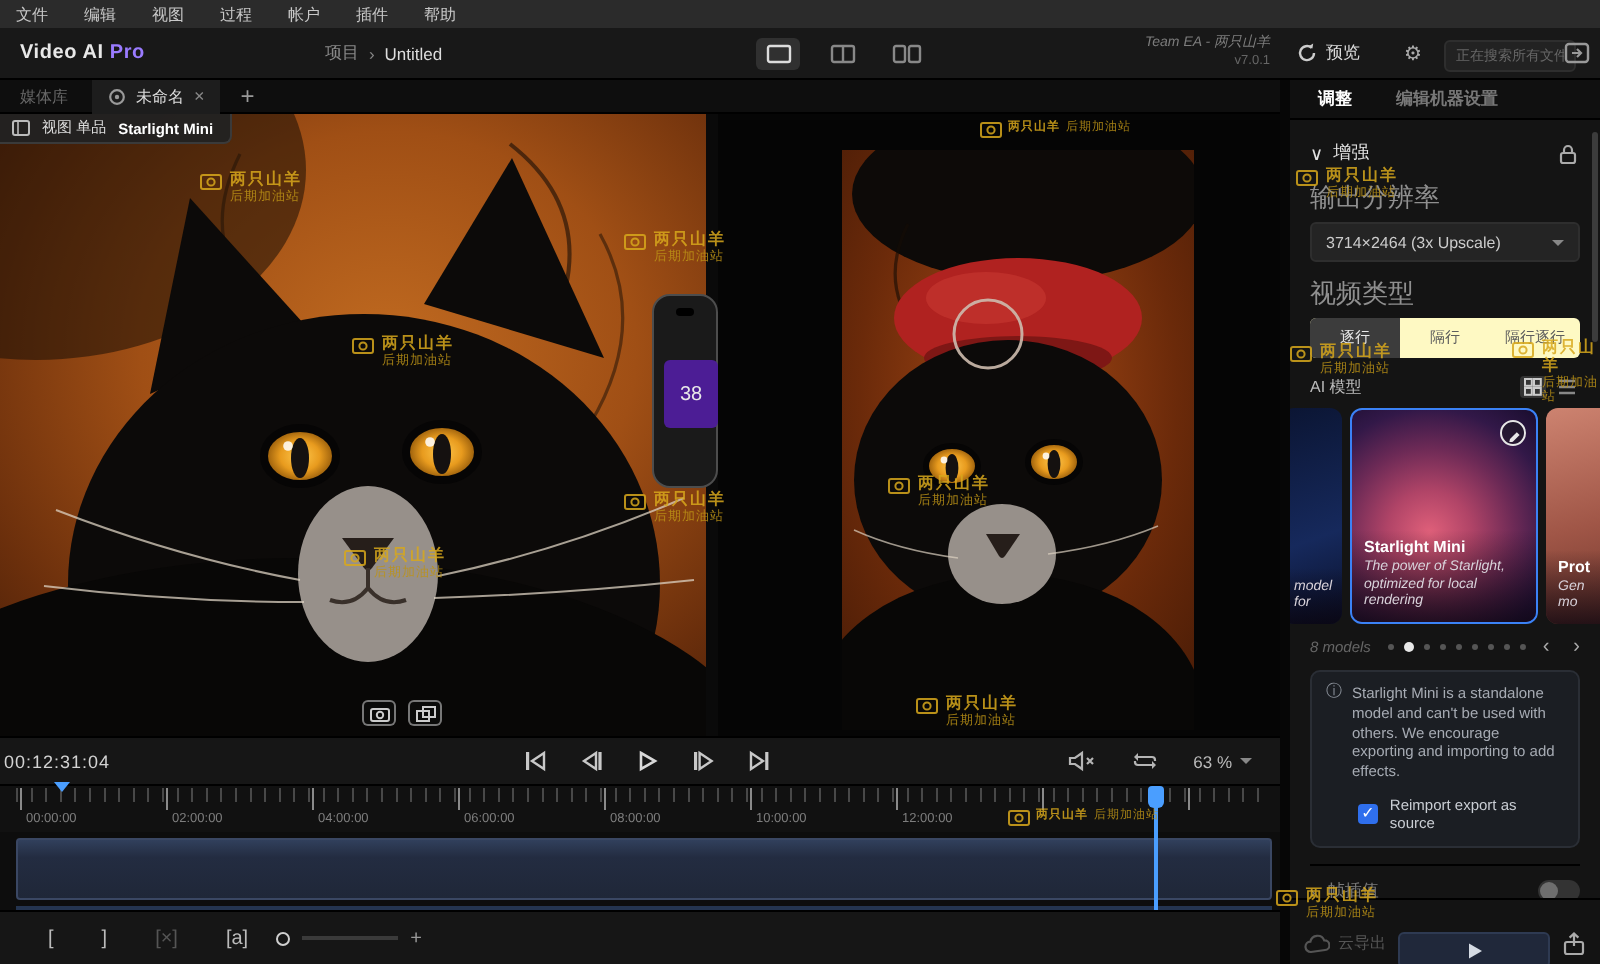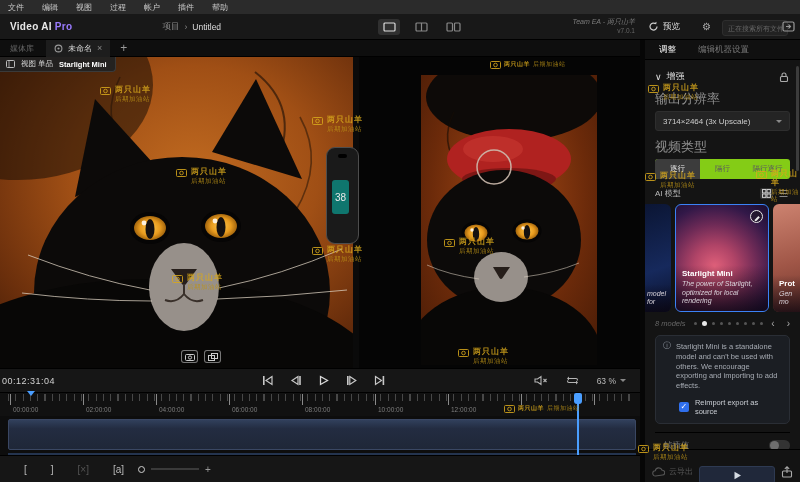--- a/index.html
+++ b/index.html
@@ -42,21 +42,21 @@
   .newtab { margin-left:10px; color:#999; font-size:12px; line-height:10px; }
 
   
   .viewer { height:311px; display:flex; position:relative; background:#000; }
   .viewer-divider { width:6px; background:#0a0a0a; }
   .right-panel { flex:1; background:#050505; position:relative; }
   .viewer-badge { position:absolute; top:0; left:0; background:rgba(34,34,34,.95); border:1px solid #3a3a3a; border-top:none; border-left:none; border-radius:0 0 4px 0; padding:2px 8px 2px 6px; display:flex; gap:6px; align-items:center; font-size:7.5px; color:#ddd; z-index:6; }
   .viewer-badge .b2 { color:#fff; font-weight:bold; }
   .remote { position:absolute; left:326px; top:90px; width:33px; height:97px; background:#1a1a1a; border:1px solid #4d4d4d; border-radius:9px; z-index:6; }
   .remote .dot { width:9px; height:4px; background:#000; border-radius:2px; margin:6px auto 0; }
-  .remote-screen { position:absolute; left:5px; top:32px; width:17px; height:34px; background:#0f766e; border-radius:3px; color:#e8e8e8; font-size:10px; display:flex; align-items:center; justify-content:center; }
+  .remote-screen { position:absolute; left:5px; top:32px; width:27px; height:34px; background:#4c1d95; border-radius:3px; color:#e8e8e8; font-size:10px; display:flex; align-items:center; justify-content:center; }
   .ghost-icons { position:absolute; left:181px; top:293px; display:flex; gap:6px; z-index:6; }
   .ghost-icons .gi { width:17px; height:13px; border:1px solid rgba(210,210,210,.55); border-radius:3px; background:rgba(15,15,15,.55); display:flex; align-items:center; justify-content:center; }
 
   
   .transport { height:24px; background:#161616; border-top:1px solid #000; display:flex; align-items:center; position:relative; }
   .timecode { font-size:9px; color:#d2d2d2; letter-spacing:.5px; margin-left:2px; }
   .t-center { position:absolute; left:262px; display:flex; gap:17px; align-items:center; }
   .t-right { position:absolute; right:14px; display:flex; gap:18px; align-items:center; }
   .zoom-level { font-size:8.5px; color:#bbb; display:flex; align-items:center; gap:4px; }
   .caret-down { width:0; height:0; border-left:3px solid transparent; border-right:3px solid transparent; border-top:3px solid #888; }
@@ -83,29 +83,29 @@
   .slider { display:flex; align-items:center; gap:6px; margin-left:14px; }
   .slider .knob { width:7px; height:7px; border:1.5px solid #cfcfcf; border-radius:50%; }
   .slider .line { width:48px; height:2px; background:#3a3a3a; }
   .slider .plus { color:#999; font-size:10px; }
   .tb-center { position:absolute; left:438px; display:flex; gap:24px; align-items:center; }
   .tb-btn { display:flex; align-items:center; gap:5px; font-size:8px; color:#c4c4c4; background:none; border:none; }
   .badge { width:12px; height:12px; border-radius:50%; background:#2f6fed; color:#fff; font-size:7.5px; display:flex; align-items:center; justify-content:center; }
 
   
   .side-tabs { height:20px; display:flex; align-items:center; gap:22px; padding-left:14px; background:#101010; border-bottom:1px solid #000; }
-  .side-tab { font-size:8.5px; color:#777; }
+  .side-tab { font-size:8.5px; color:#777;font-weight:bold; }
   .side-tab.active { color:#fff; }
   .side-scroll { flex:1; overflow:hidden; padding:0 10px; position:relative; }
   .sec-header { margin-top:10px; display:flex; align-items:center; gap:5px; font-size:9px; color:#e2e2e2; }
   .sec-header .spacer { flex:1; }
   .mini-label { margin-top:7px; font-size:13px; color:#8f8f8f; }
   .dropdown { margin-top:3px; height:20px; background:#242424; border:1px solid #2e2e2e; border-radius:3px; display:flex; align-items:center; padding:0 7px; font-size:8px; color:#ccc; }
   .dropdown .spacer { flex:1; }
-  .segmented { margin-top:3px; display:flex; height:20px; border-radius:3px; overflow:hidden; background:#84cc16;text-align:right; }
+  .segmented { margin-top:3px; display:flex; height:20px; border-radius:3px; overflow:hidden; background:#fef9c3;text-align:right; }
   .seg { flex:1; display:flex; align-items:center; justify-content:center; font-size:7.5px; color:#5d5d5d; }
   .seg.active { background:#3c3c3c; color:#e8e8e8; }
   .aimodel-row { margin-top:9px; display:flex; align-items:center; font-size:8px; color:#bbb; }
   .aimodel-row .spacer { flex:1; }
   .view-ic { width:13px; height:11px; border-radius:2px; display:flex; align-items:center; justify-content:center; margin-left:4px; }
   .view-ic.on { background:#343434; }
   .carousel { margin-top:5px; height:110px; position:relative; margin-left:-10px; margin-right:-10px; overflow:hidden; }
   .card { position:absolute; top:0; height:108px; border-radius:6px; overflow:hidden; }
   .card.c0 { left:-4px; width:30px; background:linear-gradient(160deg,#0b1533,#16295c 60%,#0a102a); }
   .card.c1 { left:30px; width:94px; border:1.5px solid #3b82f6;

